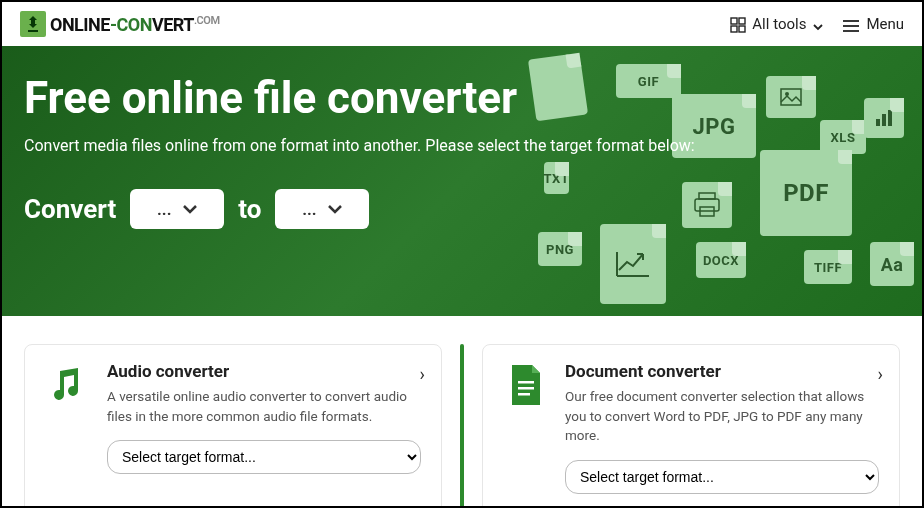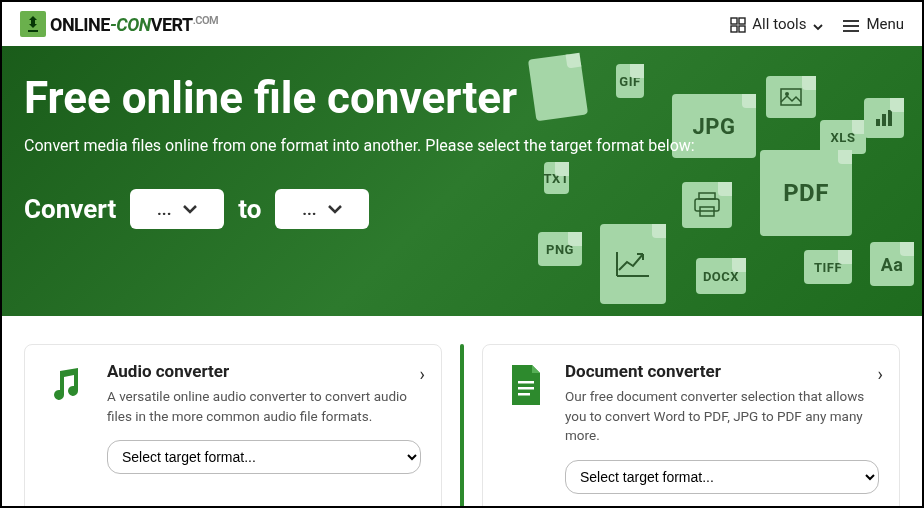--- a/index.html
+++ b/index.html
@@ -2,21 +2,21 @@
 <html><head>
 <meta charset="utf-8">
 <style>
 *{box-sizing:border-box;margin:0;padding:0;}
 body{font-family:-apple-system,BlinkMacSystemFont,"Segoe UI",Roboto,Arial,sans-serif;width:924px;height:508px;overflow:hidden;border:2px solid #000;background:#fff;}
 .header{display:flex;align-items:center;justify-content:space-between;padding:8px 18px;height:44px;background:#fff;}
 .logo{display:flex;align-items:center;gap:4px;}
 .logo-icon{width:26px;height:26px;background:#6ab04c;display:flex;align-items:center;justify-content:center;border-radius:2px;}
 .logo-text{font-size:18px;font-weight:700;letter-spacing:-.5px;}
 .logo-text .black{color:#111;}
-.logo-text .green{color:#2d7a2d;font-style:italic;}
+.logo-text .green{color:#2d7a2d;}
 .logo-text .dim{color:#888;font-size:11px;font-weight:600;vertical-align:super;}
 .nav{display:flex;align-items:center;gap:18px;}
 .nav-item{display:flex;align-items:flex-end;gap:6px;font-size:15px;color:#222;cursor:pointer;}
 .hero{position:relative;background:#1e6b1e;background:linear-gradient(135deg,#1a5c1a 0%,#2d7a2d 50%,#1e6b1e 100%);color:#fff;padding:26px 22px 36px;height:270px;overflow:hidden;}
 .hero h1{font-size:44px;font-weight:700;margin-bottom:12px;position:relative;z-index:2;}
 .hero p{font-size:16px;margin-bottom:34px;position:relative;z-index:2;}
 .convert-row{display:flex;align-items:center;gap:14px;position:relative;z-index:2;}
 .convert-label{font-size:26px;font-weight:700;}
 .dropdown{background:#fff;color:#333;border-radius:6px;padding:10px 14px;display:flex;align-items:center;gap:10px;min-width:94px;justify-content:center;cursor:pointer;font-size:17px;font-weight:600;}
 .file-shape{background:#a5d6a7;border-radius:4px 14px 4px 4px;position:absolute;display:flex;align-items:center;justify-content:center;font-size:13px;font-weight:700;color:#2d5a2d;letter-spacing:.5px;}
@@ -64,25 +64,25 @@
           <line x1="1" y1="7" x2="17" y2="7" stroke="#222" stroke-width="1.8"></line>
           <line x1="1" y1="12" x2="17" y2="12" stroke="#222" stroke-width="1.8"></line>
         </svg>
       <span>Menu</span>
     </div>
   </div>
 </div>
 
 <div class="hero">
   <div class="file-shape" style="top:10px;left:530px;width:52px;height:62px;transform:rotate(-8deg)"></div>
-  <div class="file-shape" style="top:18px;left:614px;width:28px;height:34px">GIF</div>
+  <div class="file-shape" style="top:18px;left:614px;width:65px;height:34px">GIF</div>
   <div class="file-shape" style="top:48px;left:670px;width:84px;height:64px;font-size:22px">JPG</div>
   <div class="file-shape" style="top:116px;left:542px;width:25px;height:32px">TXT</div>
   <div class="file-shape" style="top:186px;left:536px;width:44px;height:34px">PNG</div>
-  <div class="file-shape" style="top:212px;left:694px;width:50px;height:36px">DOCX</div>
+  <div class="file-shape" style="top:196px;left:694px;width:50px;height:36px">DOCX</div>
   <div class="file-shape" style="top:74px;left:818px;width:46px;height:34px">XLS</div>
   <div class="file-shape" style="top:104px;left:758px;width:92px;height:86px;font-size:24px">PDF</div>
   <div class="file-shape" style="top:204px;left:802px;width:48px;height:34px">TIFF</div>
   <div class="file-shape" style="top:196px;left:868px;width:44px;height:44px;font-size:18px">Aa</div>
   <div class="file-shape" style="top:30px;left:764px;width:50px;height:42px">
     <svg width="22" height="18" viewBox="0 0 22 18">
         <rect x="1" y="1" width="20" height="16" fill="none" stroke="#2d5a2d" stroke-width="1.5"></rect>
         <circle cx="7" cy="6" r="2" fill="#2d5a2d"></circle>
         <path d="M1 14 L7 8 L12 13 L16 9 L21 14" fill="none" stroke="#2d5a2d" stroke-width="1.5"></path>
       </svg>

